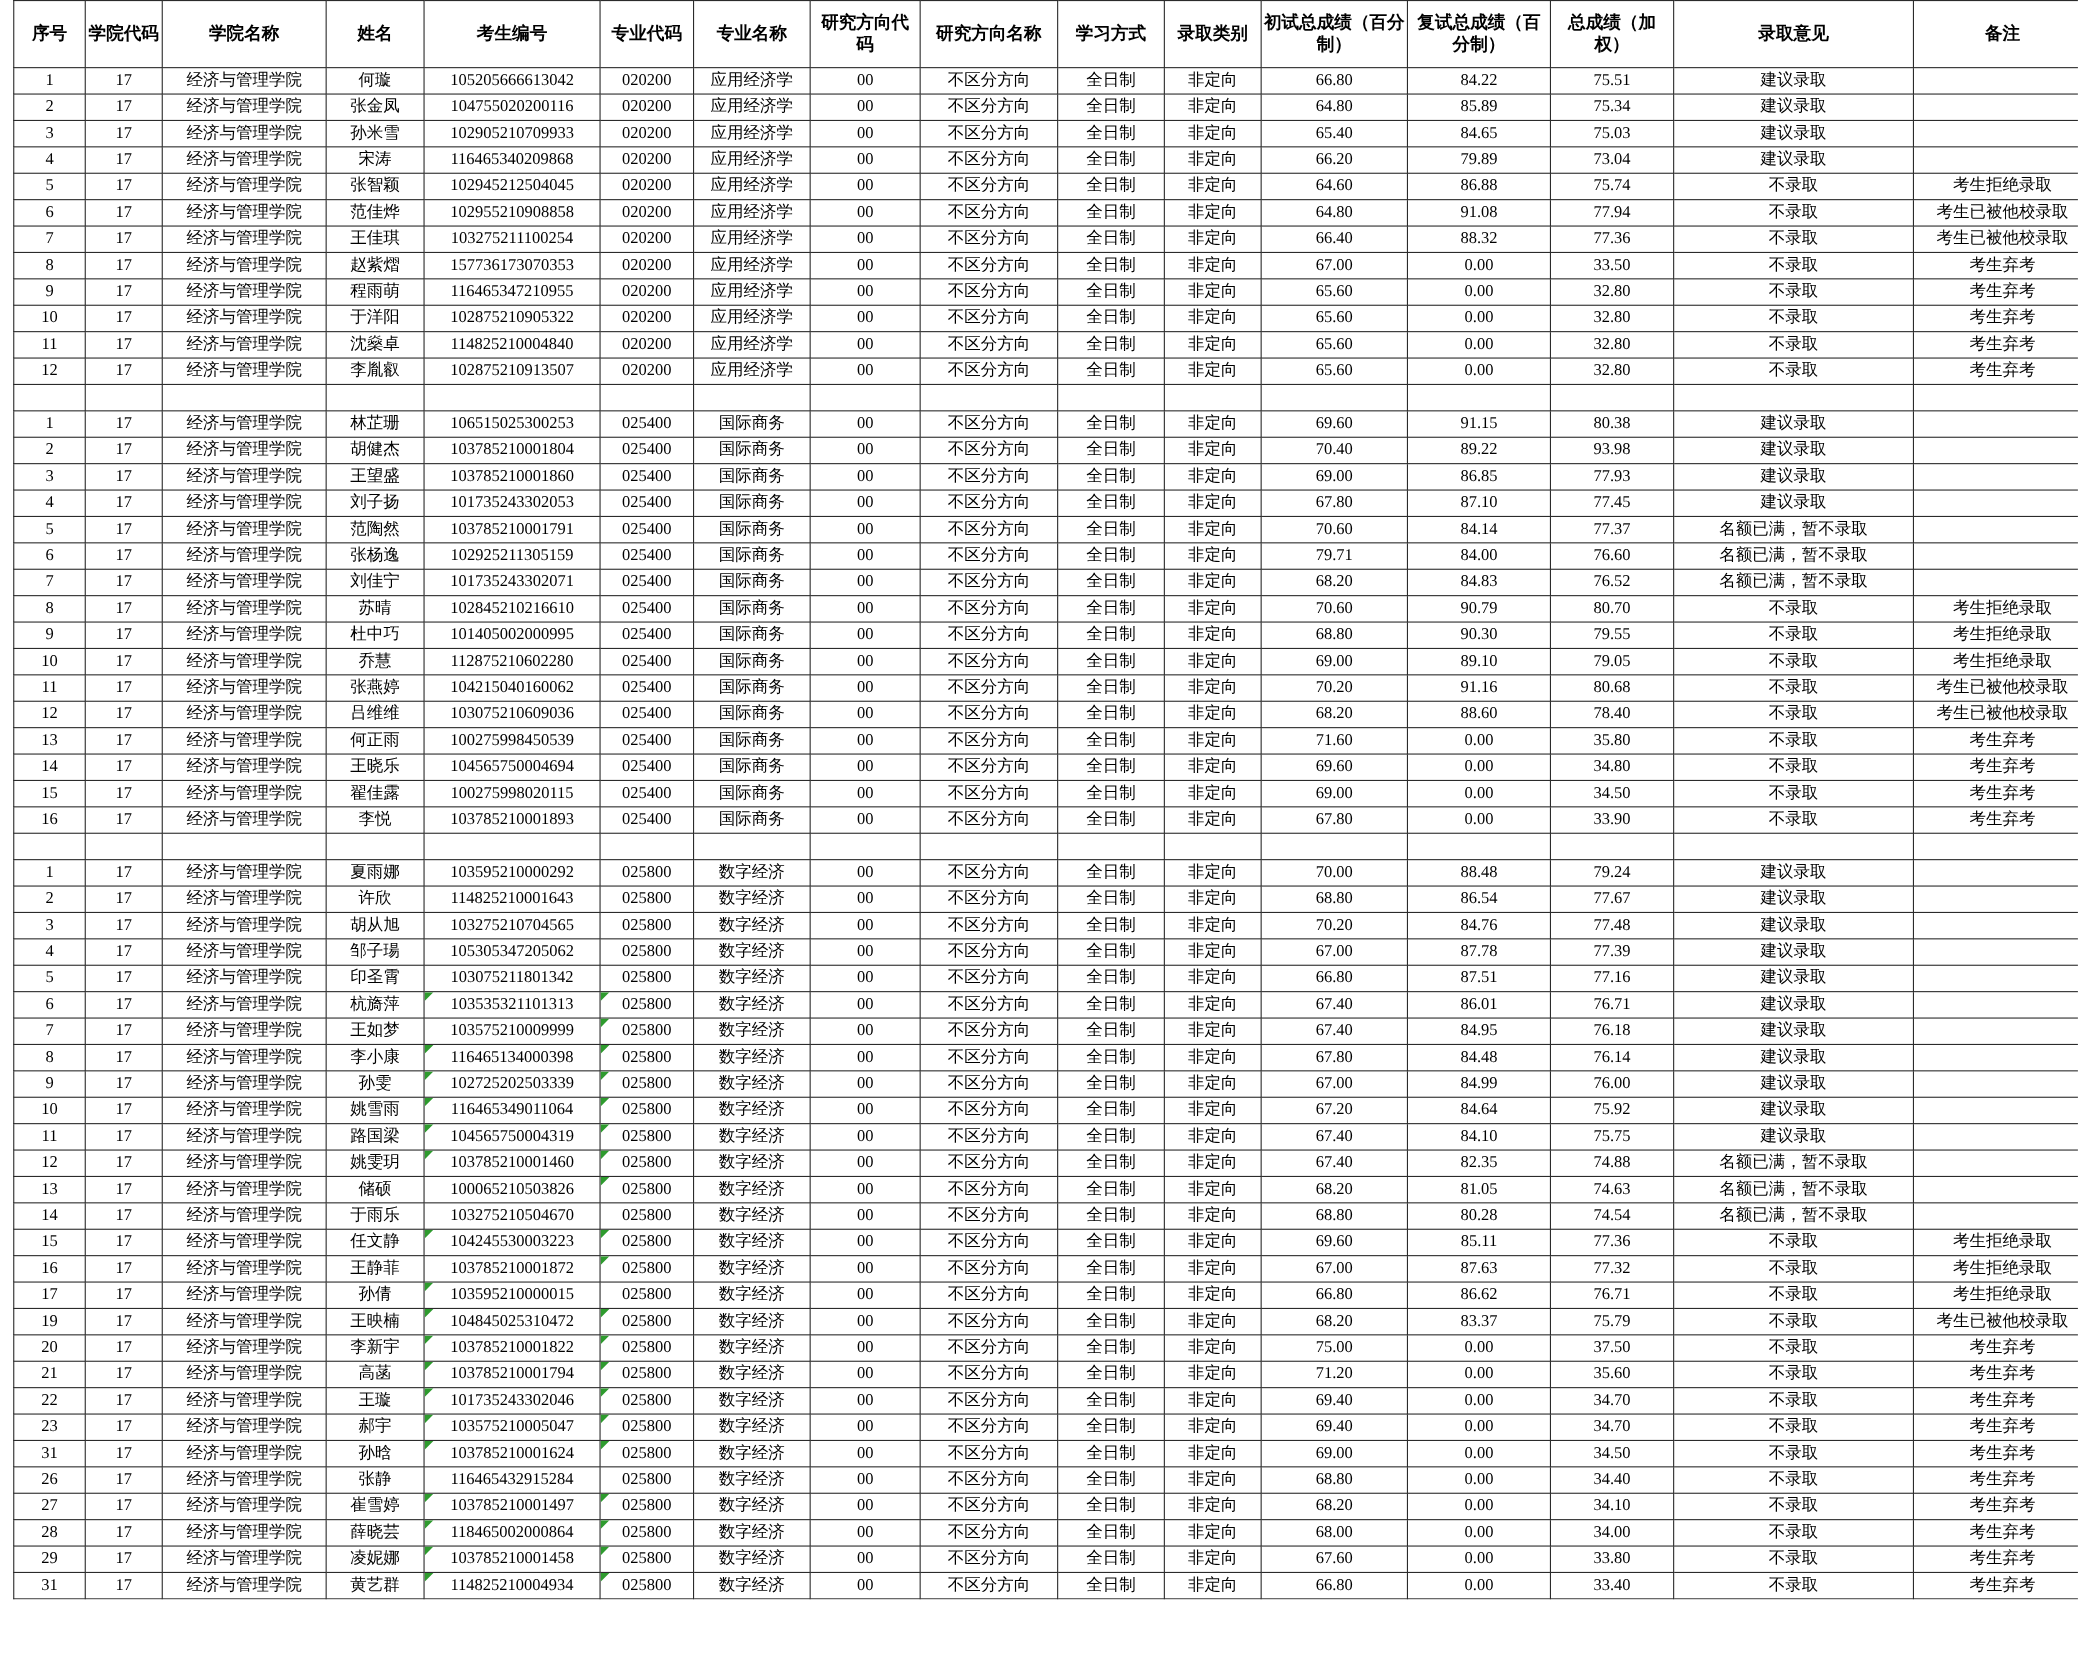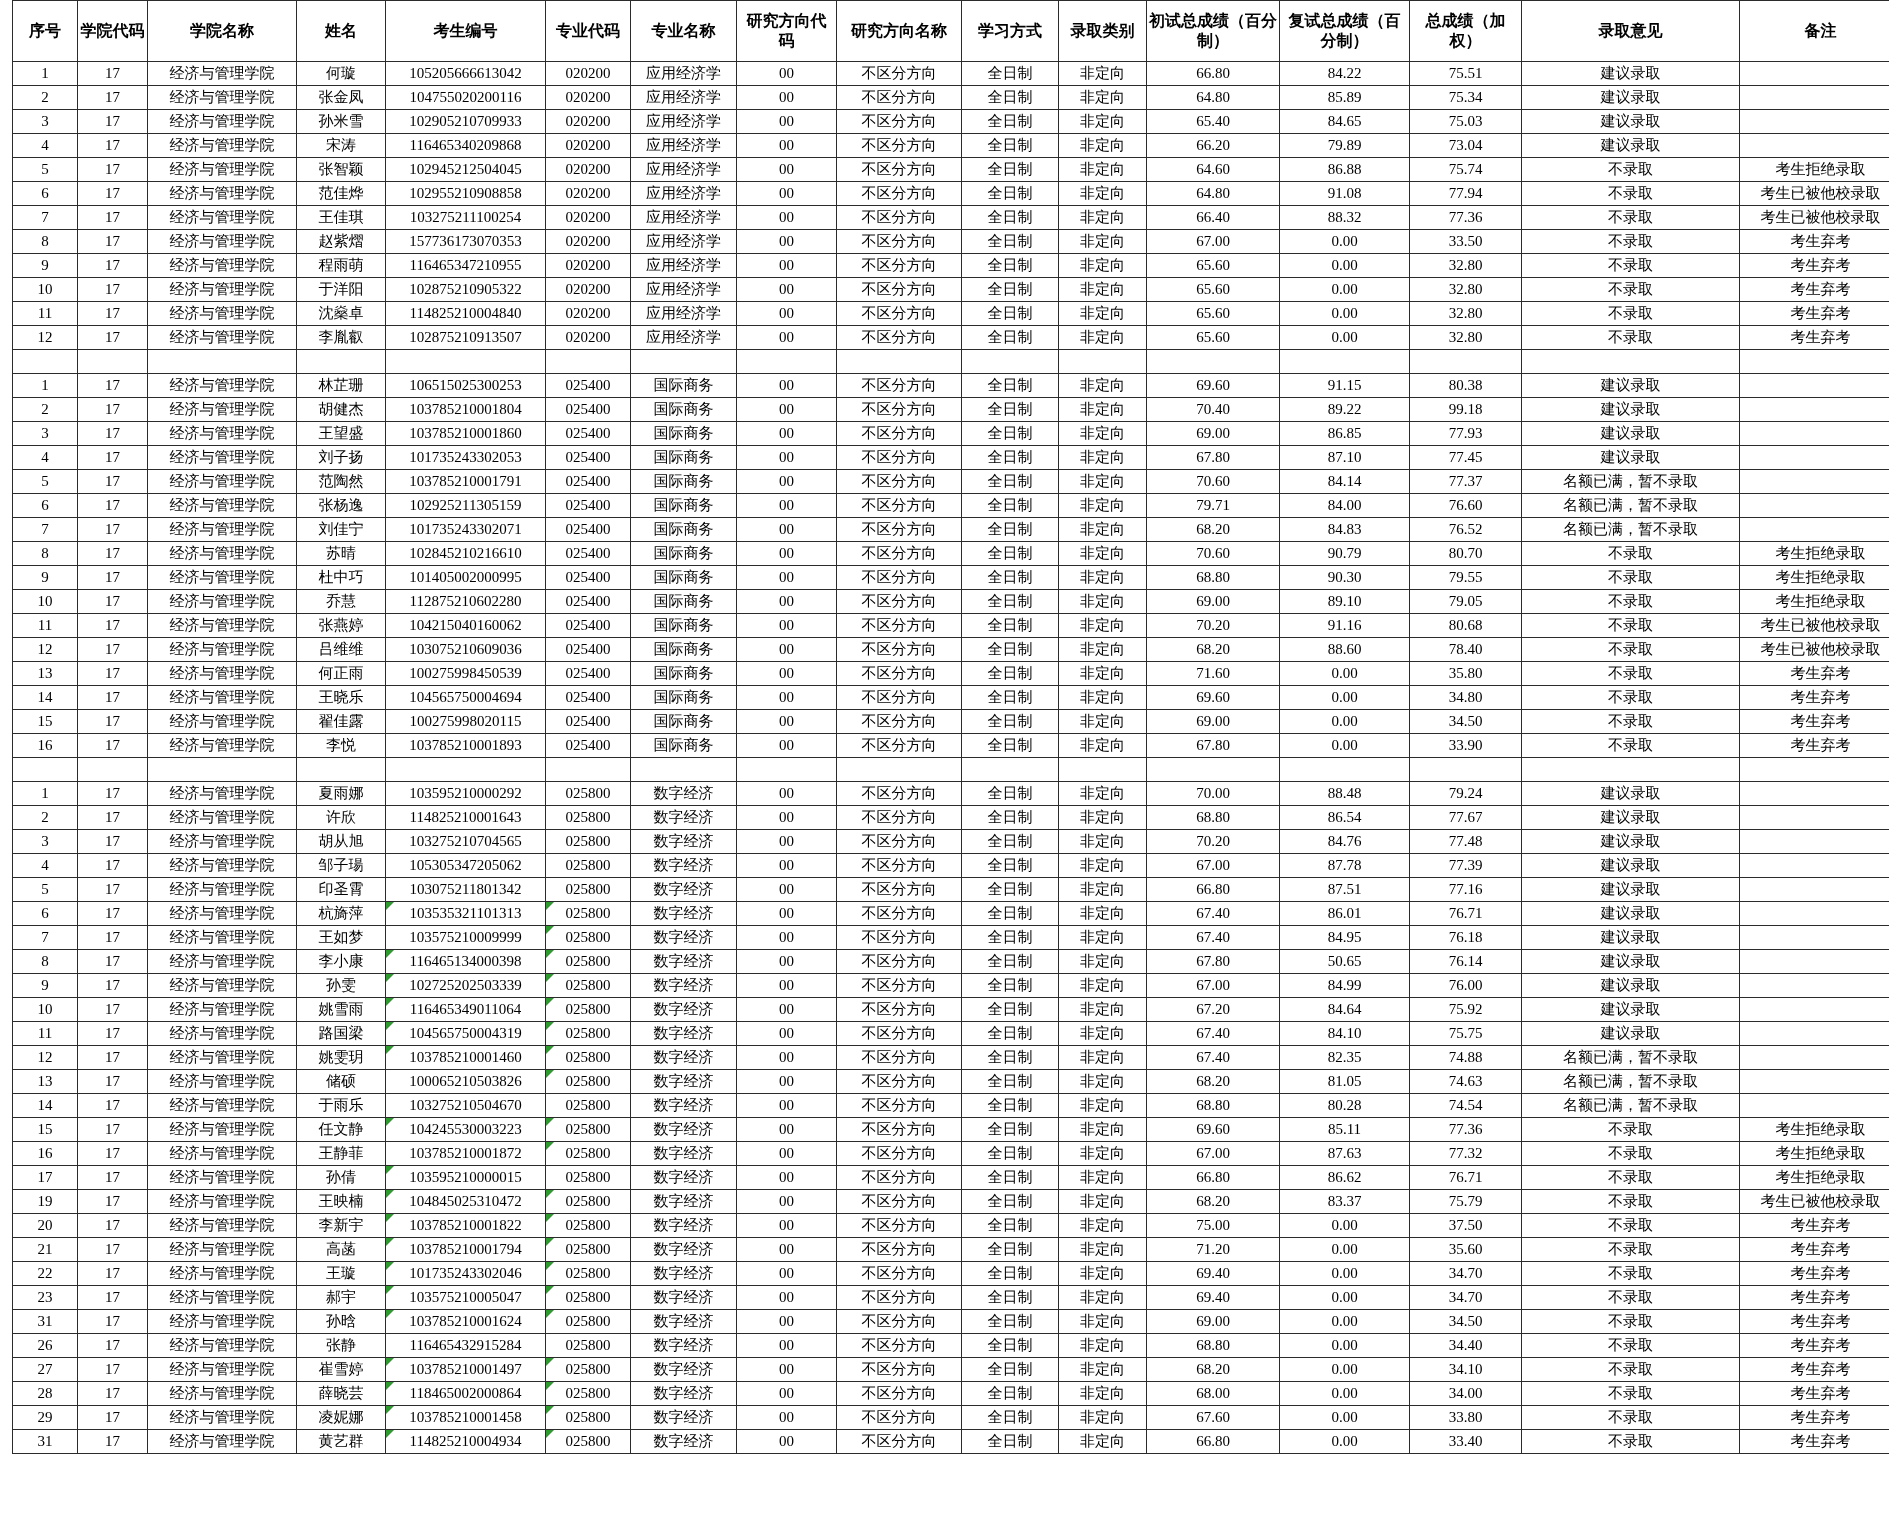--- a/index.html
+++ b/index.html
@@ -315,21 +315,21 @@
         <td>胡健杰</td>
         <td>103785210001804</td>
         <td>025400</td>
         <td>国际商务</td>
         <td>00</td>
         <td>不区分方向</td>
         <td>全日制</td>
         <td>非定向</td>
         <td>70.40</td>
         <td>89.22</td>
-        <td>99.18</td>
+        <td>93.98</td>
         <td>建议录取</td>
         <td></td>
       </tr>
       <tr>
         <td>3</td>
         <td>17</td>
         <td>经济与管理学院</td>
         <td>王望盛</td>
         <td>103785210001860</td>
         <td>025400</td>
@@ -728,21 +728,21 @@
         <td>经济与管理学院</td>
         <td>李小康</td>
         <td><span class="tri" style="border-top-color: rgb(46, 155, 46);"></span>116465134000398</td>
         <td><span class="tri" style="border-top-color: rgb(46, 155, 46);"></span>025800</td>
         <td>数字经济</td>
         <td>00</td>
         <td>不区分方向</td>
         <td>全日制</td>
         <td>非定向</td>
         <td>67.80</td>
-        <td>50.65</td>
+        <td>84.48</td>
         <td>76.14</td>
         <td>建议录取</td>
         <td></td>
       </tr>
       <tr>
         <td>9</td>
         <td>17</td>
         <td>经济与管理学院</td>
         <td>孙雯</td>
         <td><span class="tri" style="border-top-color: rgb(46, 155, 46);"></span>102725202503339</td>

